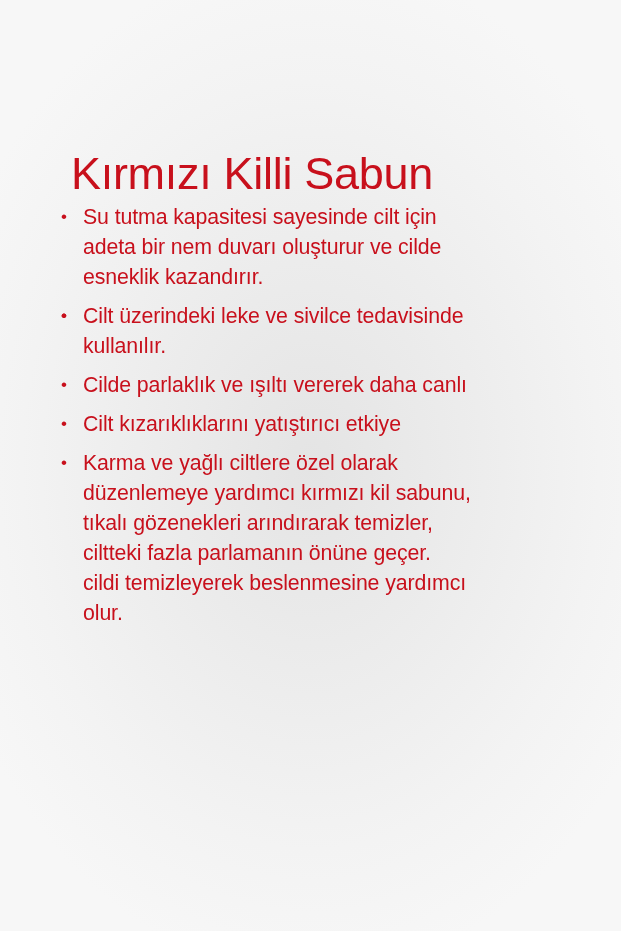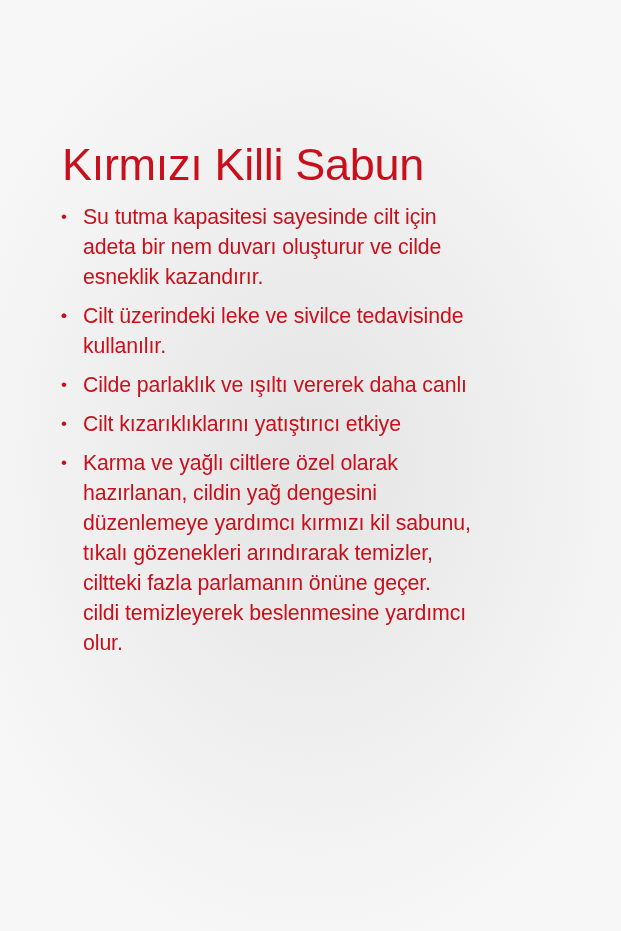--- a/index.html
+++ b/index.html
@@ -18,21 +18,21 @@
       position: absolute;
       left: 0;
       top: 0;
       width: 621px;
       height: 931px;
     }
     .title {
       position: absolute;
       left: 58px;
       top: 134px;
-      margin: 4px;
+      margin: 13px;
       font-family: "Liberation Sans", sans-serif;
       font-weight: normal;
       font-size: 45px;
       letter-spacing: -0.3px;
       line-height: 54px;
       color: #c8101c;
       white-space: nowrap;
     }
     .list {
       position: absolute;
@@ -93,21 +93,20 @@
       <span class="bullet">•</span>
       <span class="line">Cilde parlaklık ve ışıltı vererek daha canlı</span>
     </li>
     <li class="item">
       <span class="bullet">•</span>
       <span class="line">Cilt kızarıklıklarını yatıştırıcı etkiye</span>
     </li>
     <li class="item">
       <span class="bullet">•</span>
       <span class="line">Karma ve yağlı ciltlere özel olarak</span>
-      <span class="line">hazırlanan, cildin yağ dengesini</span>
       <span class="line">düzenlemeye yardımcı kırmızı kil sabunu,</span>
       <span class="line">tıkalı gözenekleri arındırarak temizler,</span>
       <span class="line">ciltteki fazla parlamanın önüne geçer.</span>
       <span class="line">cildi temizleyerek beslenmesine yardımcı</span>
       <span class="line">olur.</span>
     </li>
   </ul>
 </div>
 
 </body></html>

